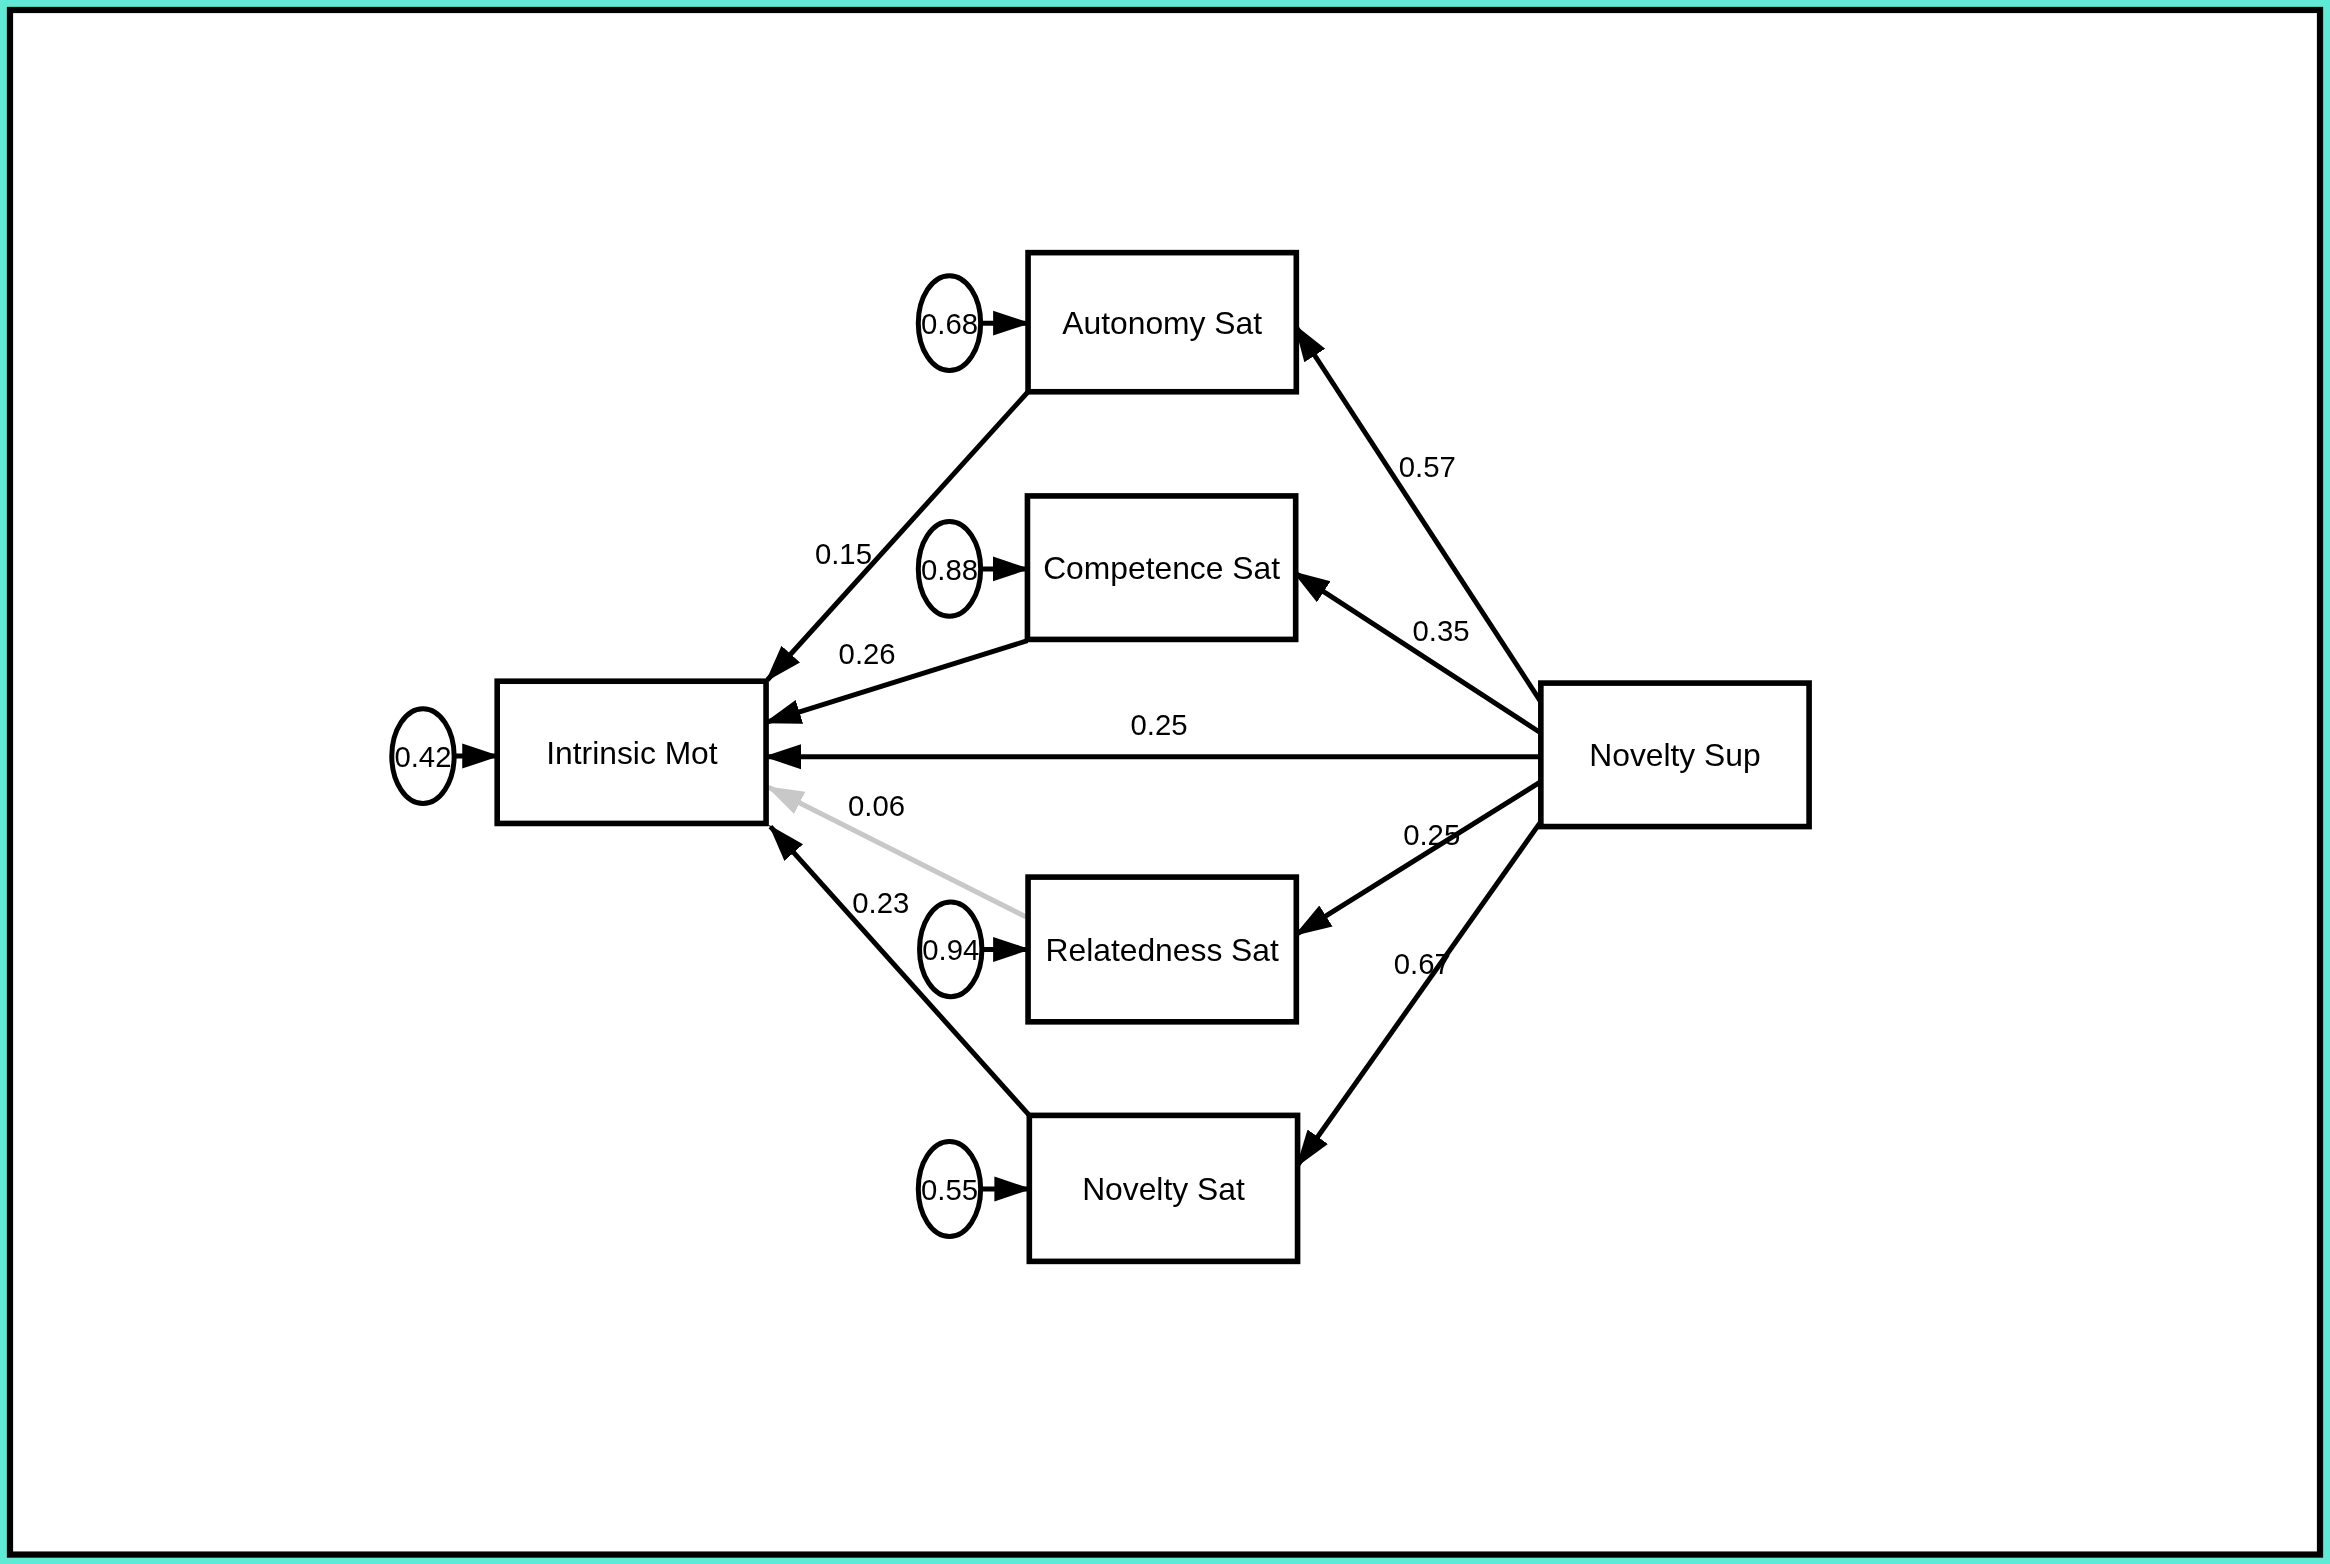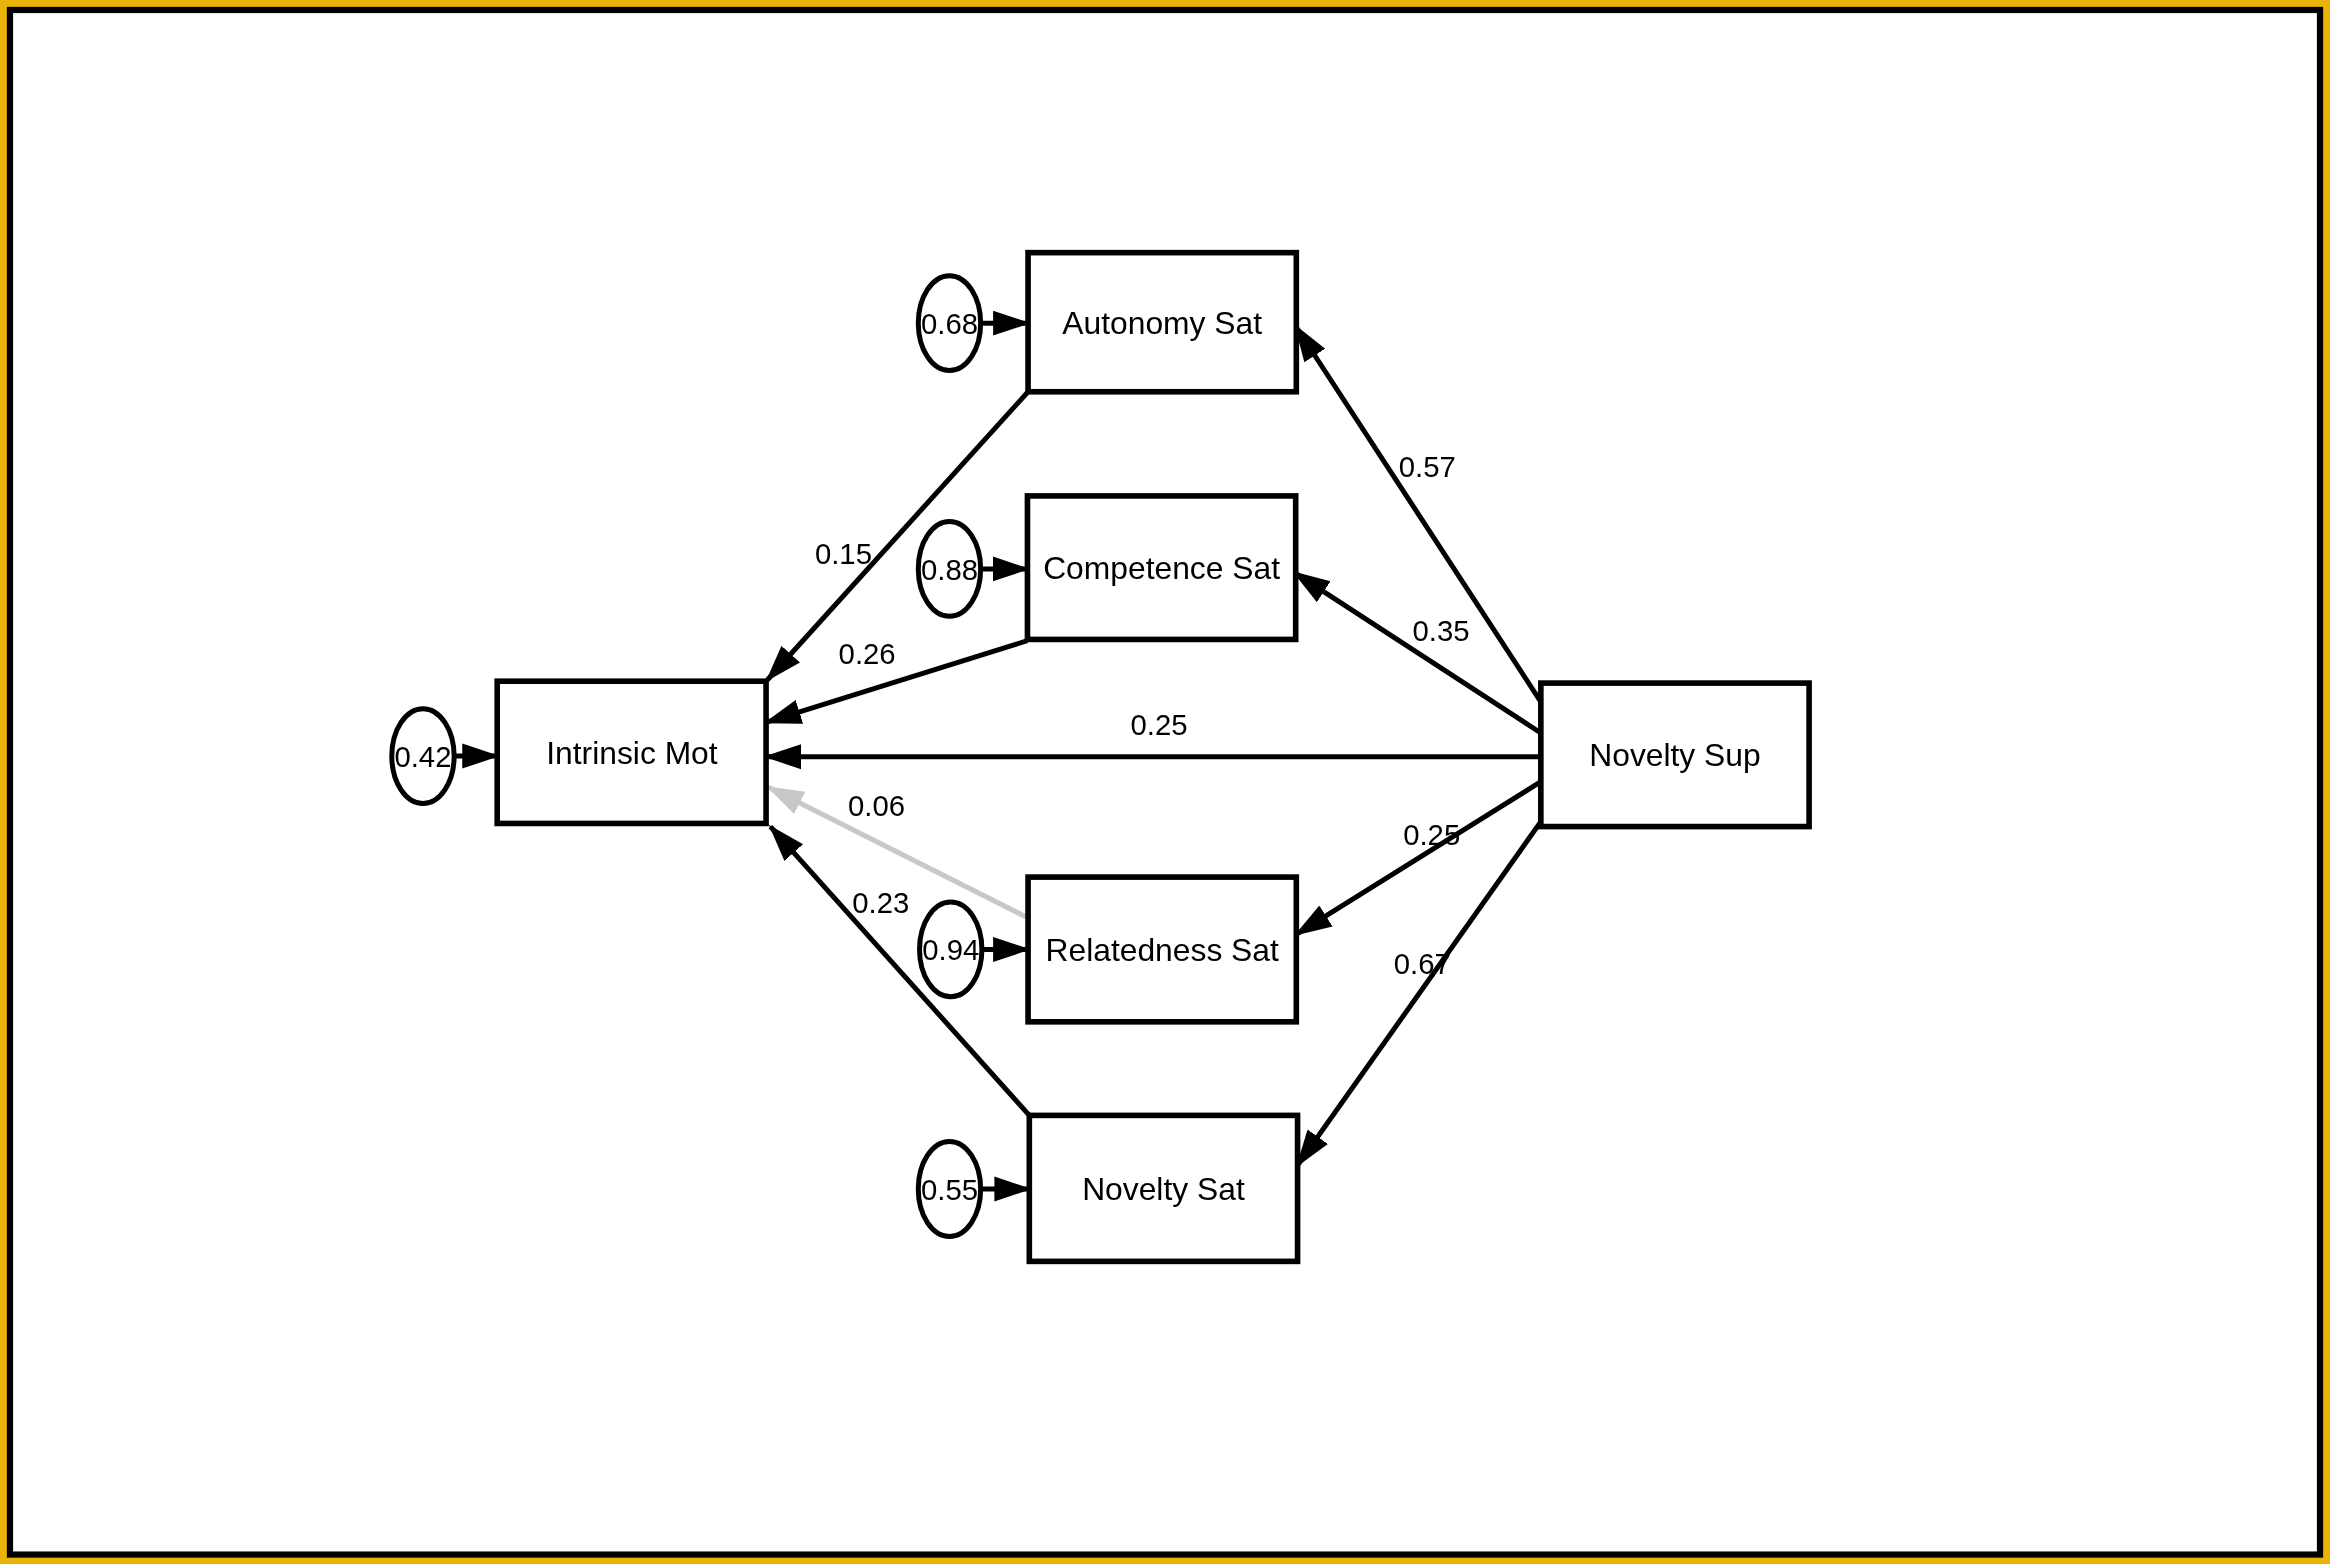--- a/index.html
+++ b/index.html
@@ -3,21 +3,21 @@
 <meta charset="utf-8">
 <style>
   html, body {
     margin: 0;
     padding: 0;
     background: #ffffff;
     font-family: "Liberation Sans", sans-serif;
   }
   .diagram-wrap {
     width: 100%;
-    background: #eab308;
+    background: #5eead4;
   }
   svg { display: block; width: 100%; height: auto; }
   .node-rect  { fill: #ffffff; stroke: #000000; stroke-width: 9; }
   .var-ellipse{ fill: #ffffff; stroke: #000000; stroke-width: 8; }
   .edge       { stroke: #000000; stroke-width: 8; fill: none; }
   .edge-gray  { stroke: #c8c8c8; stroke-width: 8; fill: none; }
   .node-label { font-size: 51px; fill: #000000; text-anchor: middle; }
   .var-label  { font-size: 47px; fill: #000000; text-anchor: middle; }
   .coef-label { font-size: 47px; fill: #000000; text-anchor: middle; }
 </style>

